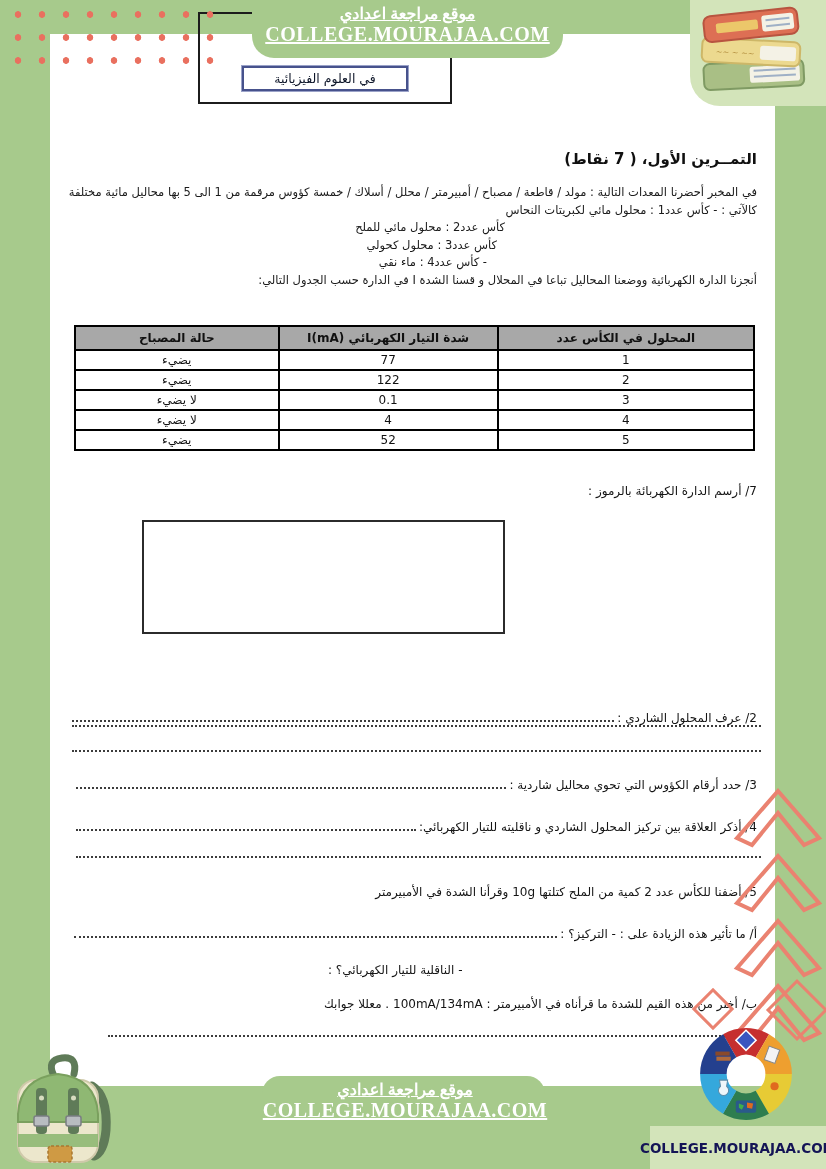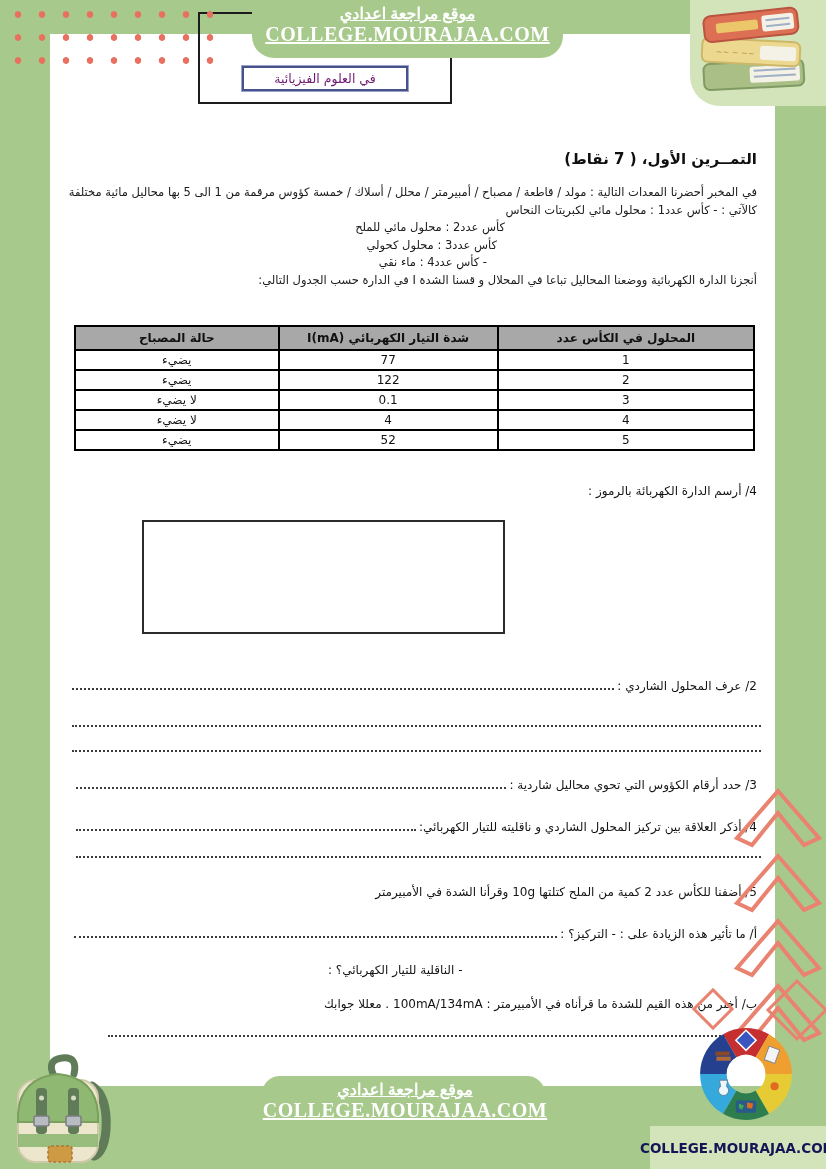--- a/index.html
+++ b/index.html
@@ -22,21 +22,21 @@
   .band-bottom { position:absolute; left:0; top:1112px; width:826px; height:57px; background:#a7ca8c; z-index:4; }
   .banner-text { position:absolute; z-index:7; text-align:center; color:#ffffff;font-family:Liberation Serif, serif; }
   .banner-ar { font-size:16px; font-weight:bold; text-decoration:underline; }
   .banner-url { font-size:20px; font-weight:bold; text-decoration:underline; letter-spacing:0.5px; }
 
   
   .title-box { position:absolute; left:198px; top:12px; width:254px; height:92px; border:2px solid #1c1c1c;
     text-align:center; z-index:3; }
   .exam-title { margin-top:26px; font-size:14px; font-weight:bold; color:#111; }
   .subject-box { display:inline-block; margin-top:10px; border:2px solid #47528c; outline:1px solid #9aa2c8;
-    padding:3px 30px; font-size:12.5px; color:#701a75; }
+    padding:3px 30px; font-size:12.5px; color:#0f172a; }
 
   .heading { position:absolute; top:116px; right:18px; font-size:15px; font-weight:bold; color:#101010;
     direction:rtl; }
 
   .intro { position:absolute; top:150px; right:18px; left:10px; direction:rtl; text-align:right;
     font-size:11.5px; line-height:17.5px; color:#1a1a1a; }
   .ind1 { margin-right:252px; } .ind2 { margin-right:260px; } .ind3 { margin-right:270px; } .ind4 { margin-right:250px; }
 
   
   table.results { position:absolute; left:24px; top:291px; width:681px; border-collapse:collapse;
@@ -152,25 +152,25 @@
           <td>لا يضيء</td>
         </tr>
         <tr>
           <td>5</td>
           <td>52</td>
           <td>يضيء</td>
         </tr>
       </tbody>
     </table>
 
-    <div class="q" style="top:450px; right:18px;">4/ أرسم الدارة الكهربائة بالرموز :</div>
+    <div class="q" style="top:450px; right:18px;">7/ أرسم الدارة الكهربائة بالرموز :</div>
 
     <div class="drawbox"></div>
 
-    <div class="qrow" style="top:645px; right:18px; left:22px;">
+    <div class="qrow" style="top:677px; right:18px; left:22px;">
       <span class="qtext">2/ عرف المحلول الشاردي :</span>
       <span class="leader"></span>
     </div>
     <div class="dotline" style="top:691px; left:22px; right:14px;"></div>
     <div class="dotline" style="top:716px; left:22px; right:14px;"></div>
 
     <div class="qrow" style="top:744px; right:18px; left:26px;">
       <span class="qtext">3/ حدد أرقام الكؤوس التي تحوي محاليل شاردية :</span>
       <span class="leader"></span>
     </div>

